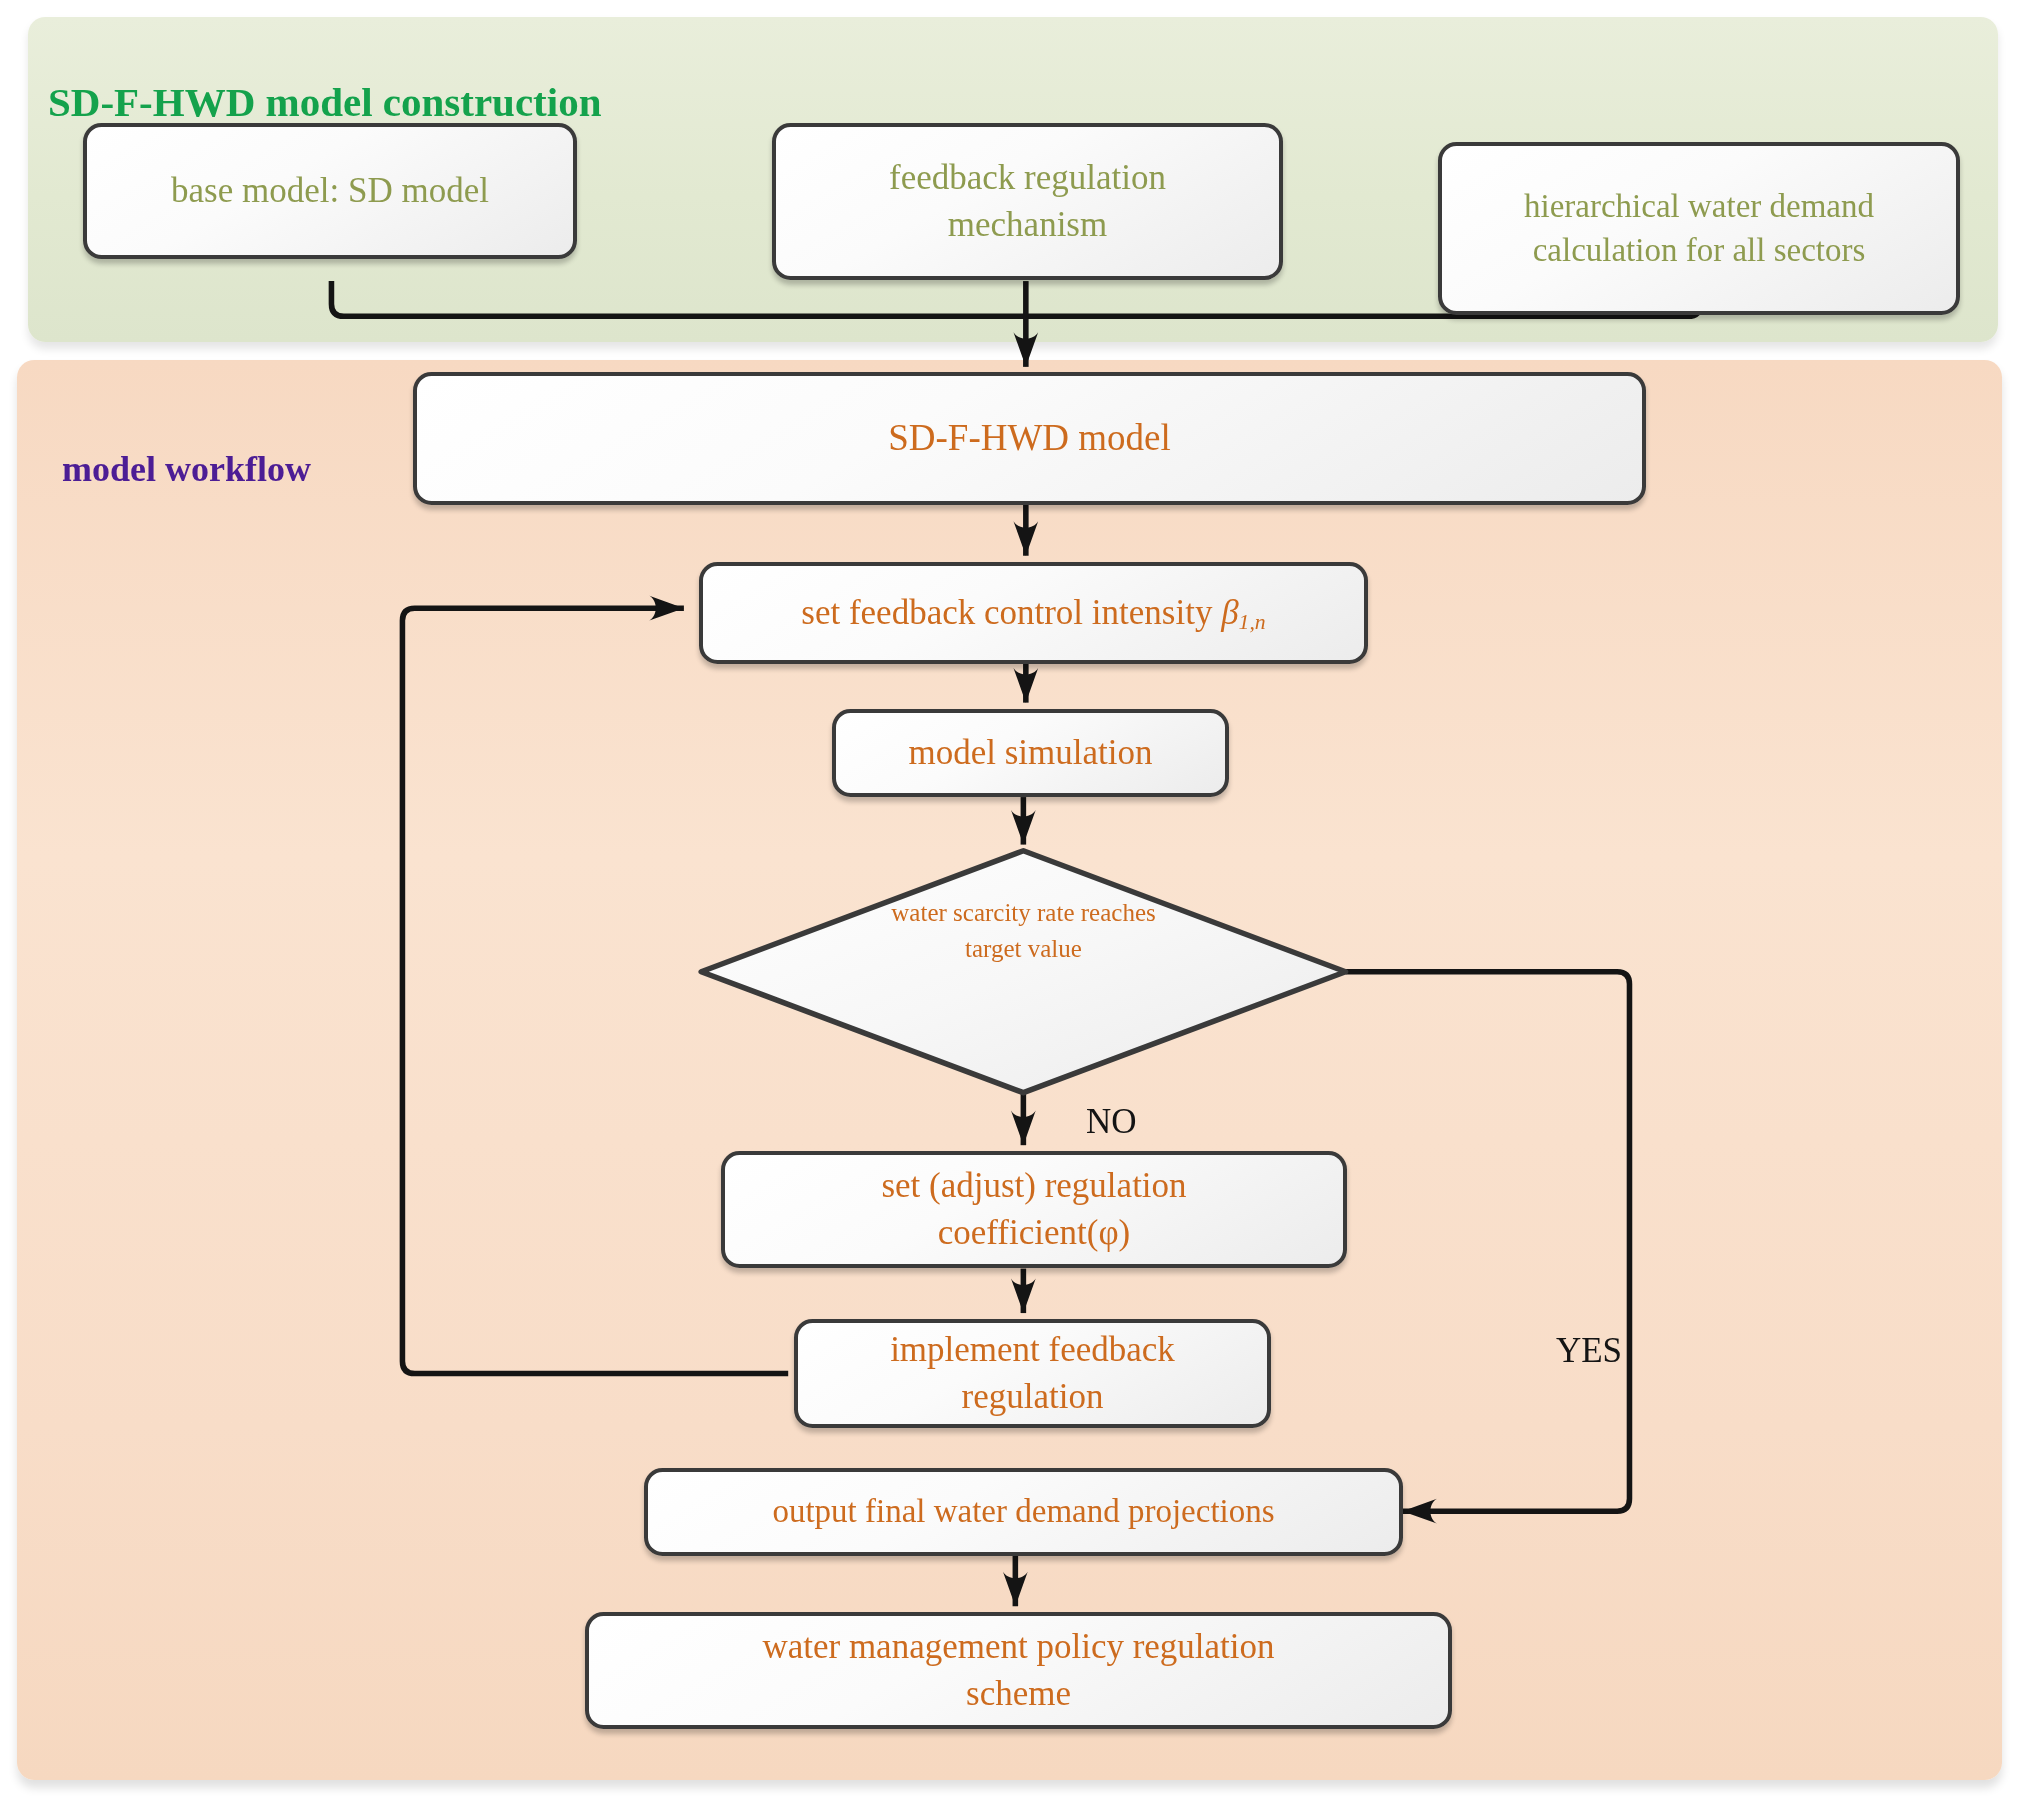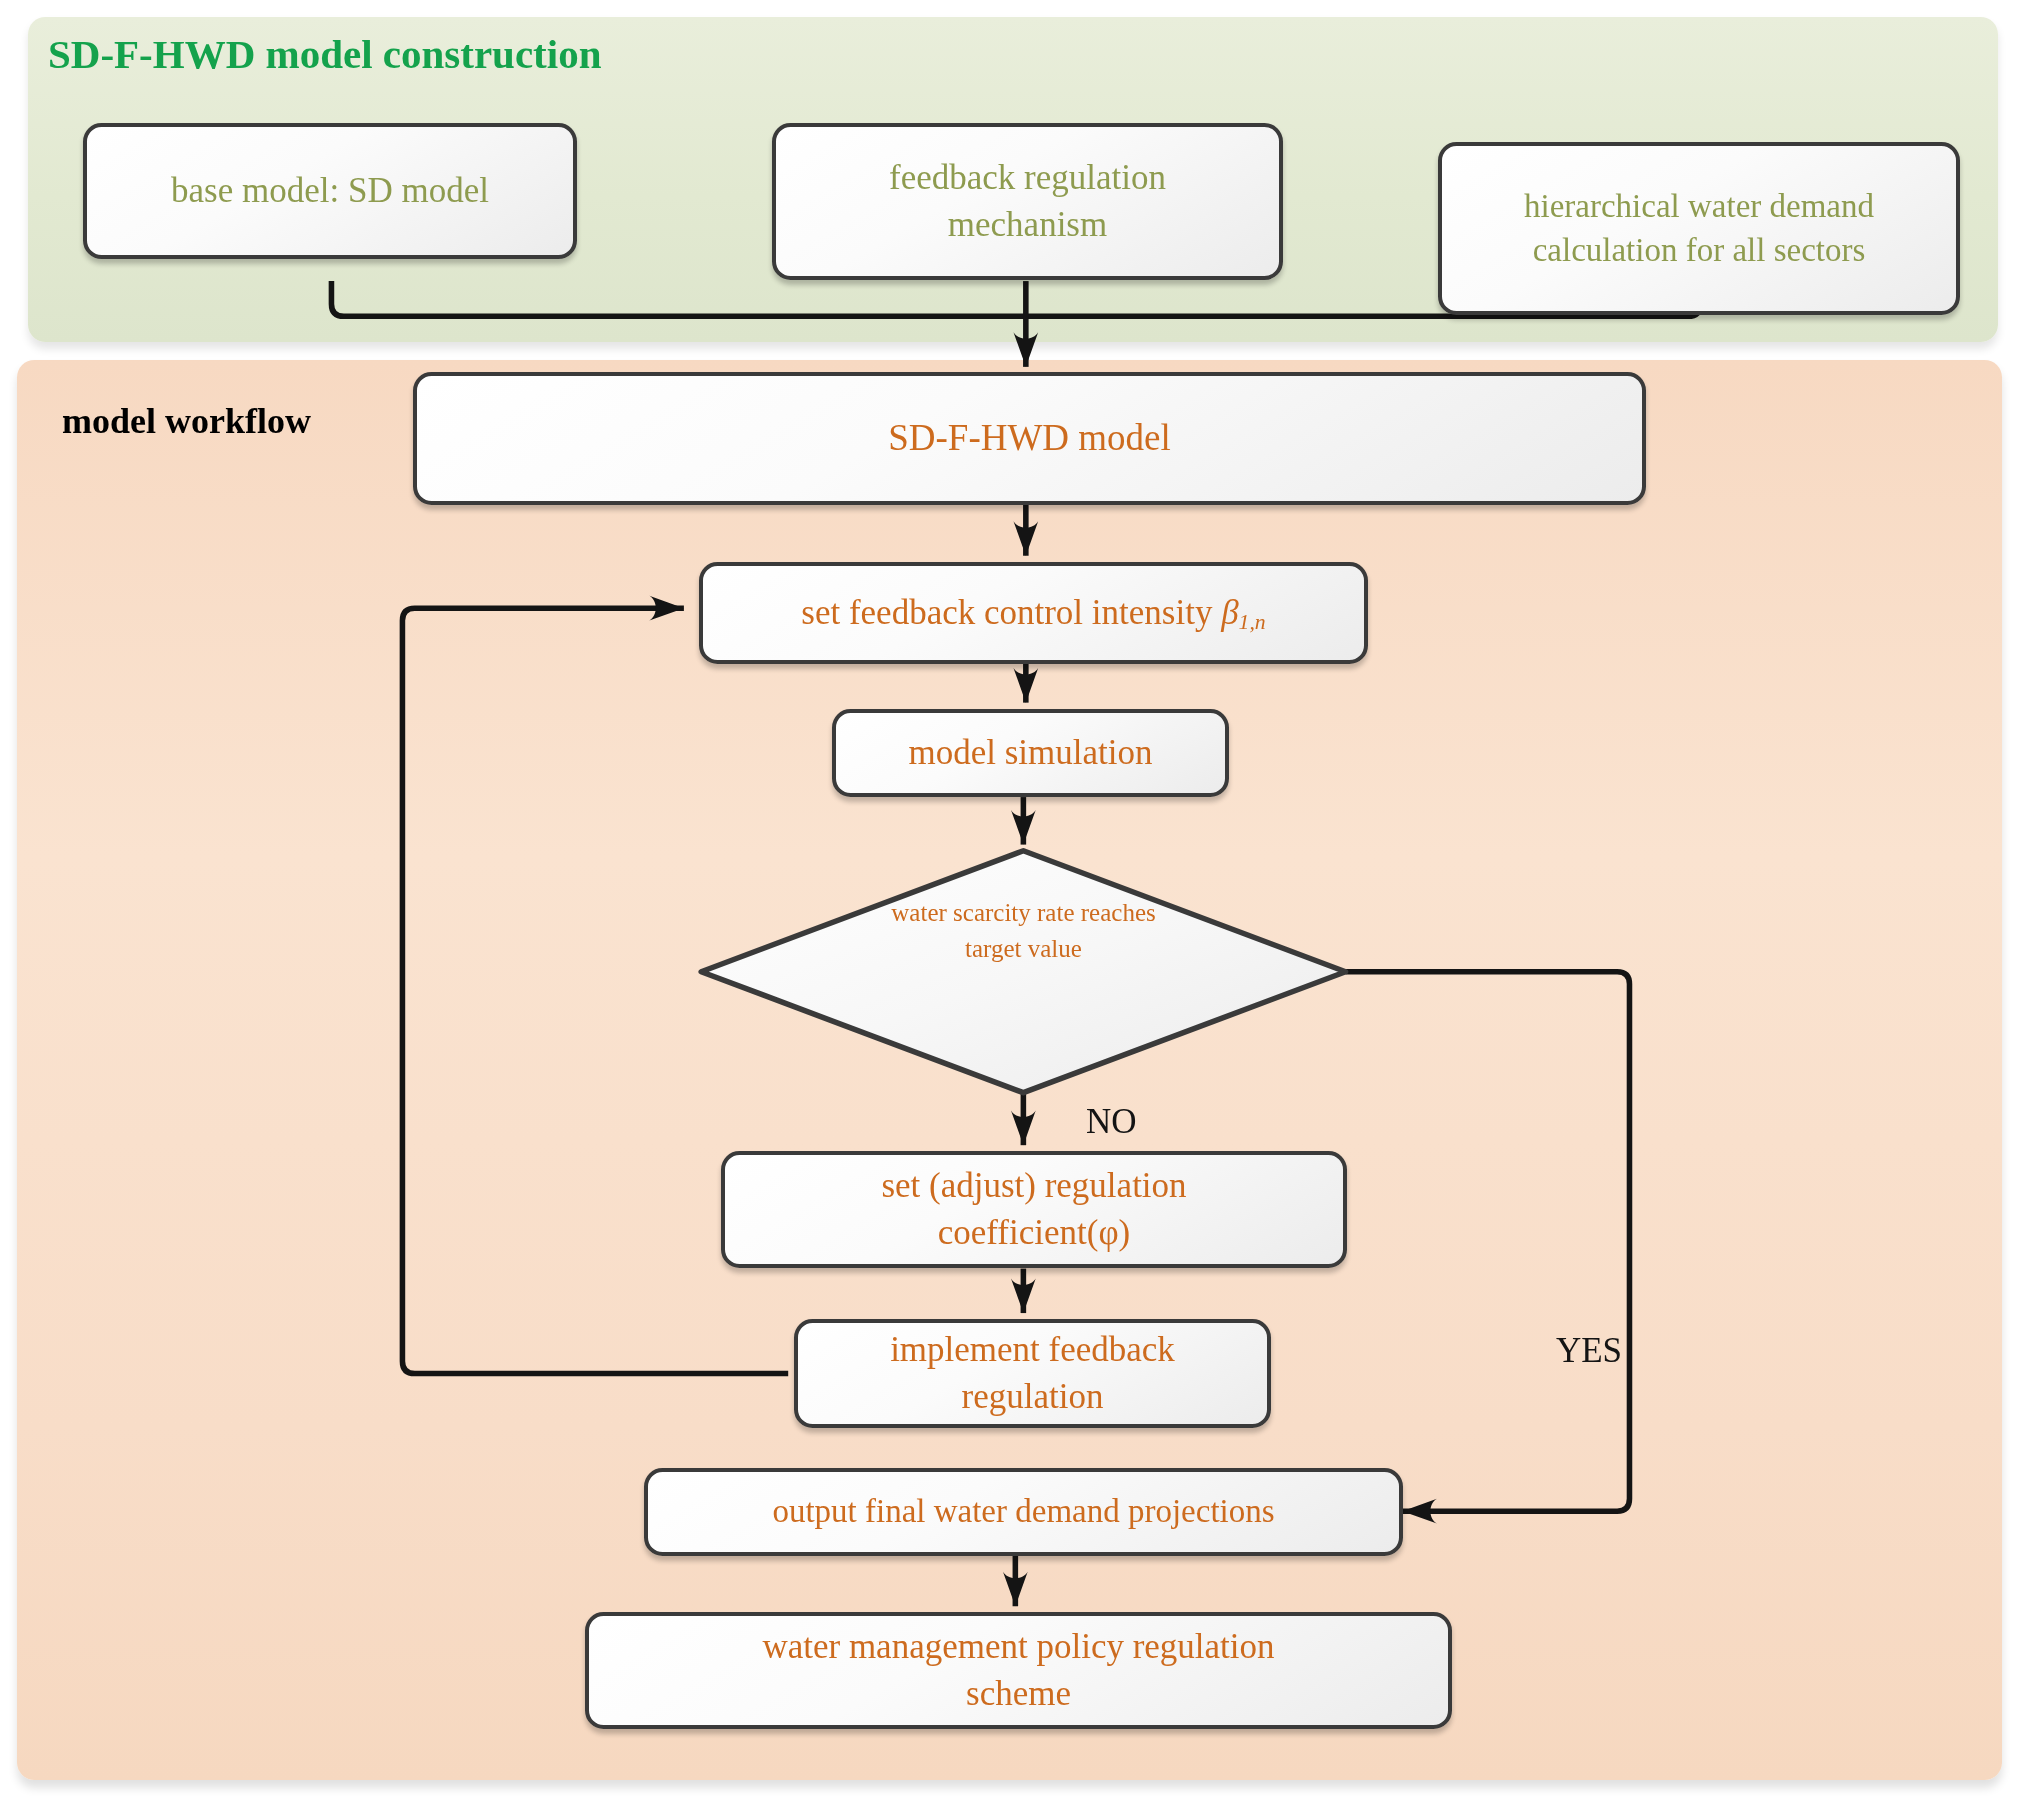--- a/index.html
+++ b/index.html
@@ -15,24 +15,24 @@
     left:28px;top:17.3px;width:1970px;height:325px;
     background:linear-gradient(180deg,#e9eedb 0%,#e2e9d1 55%,#dde5cc 100%);
     box-shadow:0 6.2px 8.6px rgba(0,0,0,0.10);
   }
   .panel-orange{
     left:17.3px;top:360px;width:1985px;height:1420px;
     background:linear-gradient(180deg,#f7d9c2 0%,#fae3d0 35%,#f8ddc8 75%,#f6d8c0 100%);
     box-shadow:0 7.4px 10px rgba(0,0,0,0.12);
   }
   .panel-title{
-    position:absolute;font-weight:bold;line-height:1.1;white-space:nowrap;
+    position:absolute;font-weight:bold;line-height:1.1;white-space:nowrap;margin-top:48px;
   }
   .title-construction{left:48px;top:32px;font-size:41px;color:#14a24c;}
-  .title-workflow{left:62px;top:402px;font-size:36px;color:#000000;}
+  .title-workflow{left:62px;top:402px;font-size:36px;color:#4c1d95;}
   .node{
     position:absolute;
     border:4.3px solid #3a3a3a;border-radius:18.5px;
     background:linear-gradient(150deg,#ffffff 0%,#fbfbfb 40%,#ececec 100%);
     box-shadow:0 4.3px 5.6px rgba(0,0,0,0.22);
     display:flex;align-items:center;justify-content:center;
     text-align:center;font-size:35px;line-height:1.32;
     box-sizing:border-box;
   }
   .olive{color:#8e9b4f;}

